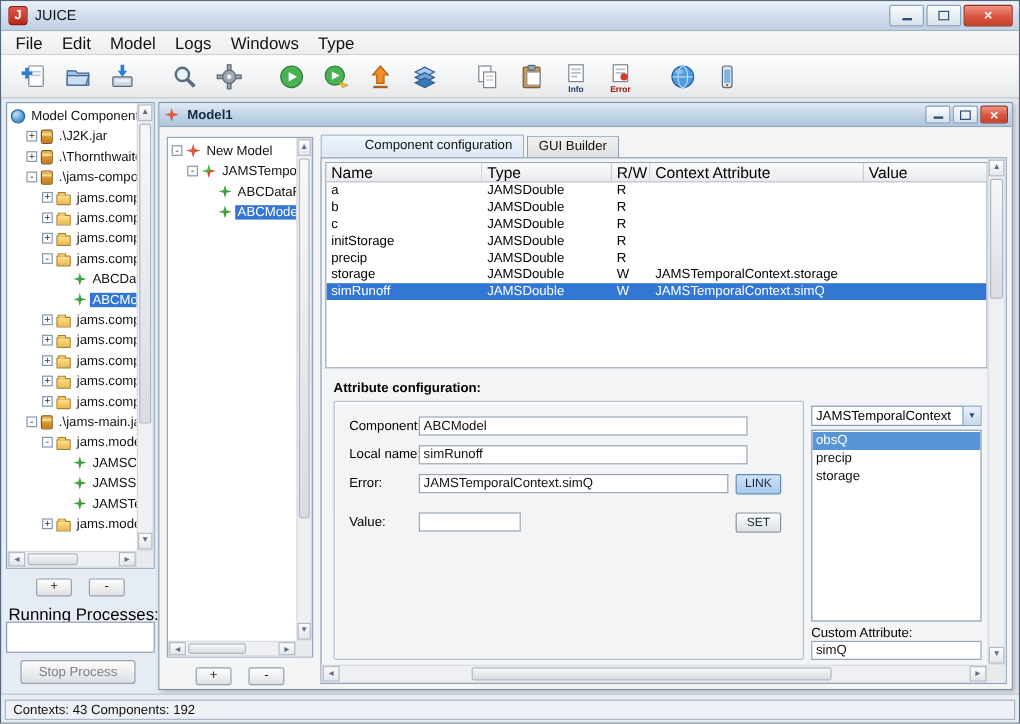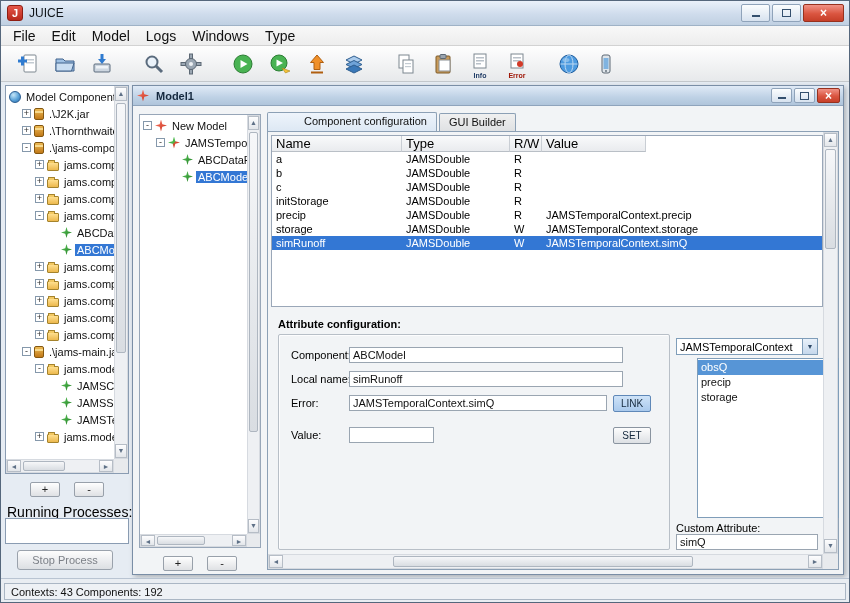--- a/index.html
+++ b/index.html
@@ -117,21 +117,21 @@
     background:linear-gradient(#fdfdfd,#dde0e4);text-align:center;line-height:15px;}
   .btn.link{background:linear-gradient(#cfe3f8,#a9c9ec);border-color:#5f88b8;}
 
   #dropdown{position:absolute;left:408px;top:206px;width:142px;height:17px;border:1px solid #7f9db9;background:#fff;
     display:flex;align-items:center;}
   #dd-val{flex:1;font-size:11px;padding-left:3px;overflow:hidden;white-space:nowrap;}
   #dd-btn{width:15px;height:100%;border-left:1px solid #7f9db9;background:linear-gradient(#e9f1fa,#c6d8ec);
     font-size:7px;color:#2f4a68;text-align:center;line-height:15px;}
   #dd-btn::before{content:"▼";}
   #attr-list{position:absolute;left:408px;top:226px;width:142px;height:160px;background:#fff;border:1px solid #7f9db9;
-    overflow:hidden;padding-top:1px;margin-left:21px;}
+    overflow:hidden;padding-top:1px;}
   .litem{height:15px;line-height:15px;font-size:11px;padding-left:3px;color:#111;}
   .litem.sel{background:var(--list-selection);color:#fff;}
   #custom-label{position:absolute;left:408px;top:390px;font-size:11px;text-align:right;}
   #custom-input{left:408px;top:402px;width:142px;}
 
   
   #statusbar{position:absolute;left:0;top:577px;width:100%;height:26px;background:#e9edf2;border-top:1px solid #b9c4d2;}
   #status-box{position:absolute;left:3px;right:3px;top:4px;bottom:4px;border:1px solid #aab6c4;background:#eef1f5;
     font-size:11px;color:#111;line-height:16px;padding-left:6px;}
 </style>
@@ -468,20 +468,21 @@
             <div class="tab active">Component configuration</div>
             <div class="tab">GUI Builder</div>
           </div>
         <div id="tab-content">
 
           <div id="tbl">
             <div id="tbl-head">
                 <div class="hcell" style="width: 130px;">Name</div>
                 <div class="hcell" style="width: 108px;">Type</div>
                 <div class="hcell" style="width: 32px;">R/W</div>
+                <div class="hcell" style="width: 178px;">Context Attribute</div>
                 <div class="hcell" style="width: 104px;">Value</div>
               </div>
             <div id="tbl-body">
                 <div class="trow2">
                   <div class="cell" style="width: 130px;">a</div>
                   <div class="cell" style="width: 108px;">JAMSDouble</div>
                   <div class="cell" style="width: 32px;">R</div>
                   <div class="cell" style="width: 178px;"></div>
                   <div class="cell" style="width: 104px;"></div>
                 </div>
@@ -503,21 +504,20 @@
                   <div class="cell" style="width: 130px;">initStorage</div>
                   <div class="cell" style="width: 108px;">JAMSDouble</div>
                   <div class="cell" style="width: 32px;">R</div>
                   <div class="cell" style="width: 178px;"></div>
                   <div class="cell" style="width: 104px;"></div>
                 </div>
                 <div class="trow2">
                   <div class="cell" style="width: 130px;">precip</div>
                   <div class="cell" style="width: 108px;">JAMSDouble</div>
                   <div class="cell" style="width: 32px;">R</div>
-                  <div class="cell" style="width: 178px;">JAMSTemporalContext.precip</div>
                   <div class="cell" style="width: 104px;"></div>
                 </div>
                 <div class="trow2">
                   <div class="cell" style="width: 130px;">storage</div>
                   <div class="cell" style="width: 108px;">JAMSDouble</div>
                   <div class="cell" style="width: 32px;">W</div>
                   <div class="cell" style="width: 178px;">JAMSTemporalContext.storage</div>
                   <div class="cell" style="width: 104px;"></div>
                 </div>
                 <div class="trow2 sel">

